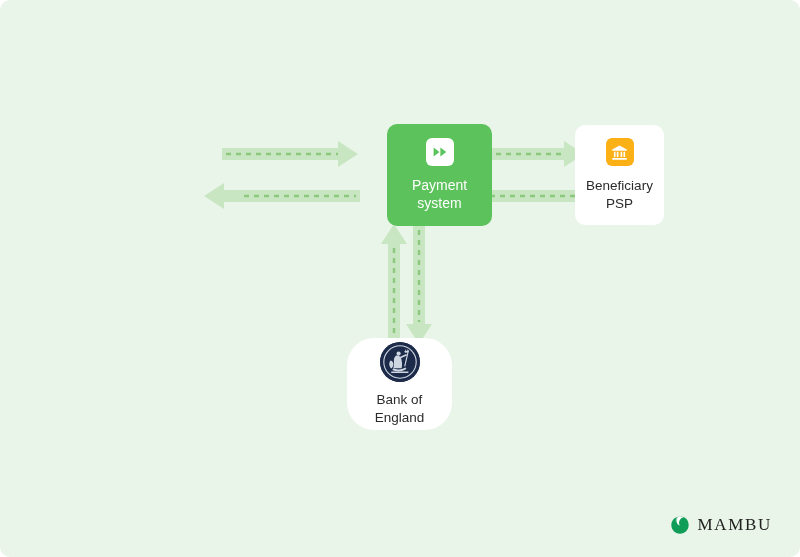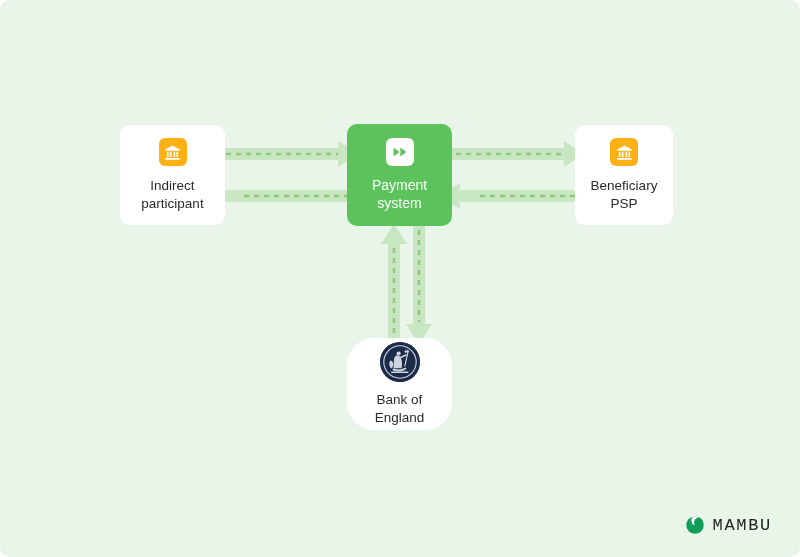--- a/index.html
+++ b/index.html
@@ -34,20 +34,21 @@
     flex-direction: column;
     align-items: center;
     justify-content: center;
     z-index: 5;
   }
   .node.white {
     background: #ffffff;
   }
   .node.green {
     background: #5cc25c;
+    margin-left: 40px;
   }
   .node-label {
     text-align: center;
     line-height: 1.28;
     white-space: pre-line;
   }
   .node.white .node-label {
     color: #2b2b2b;
     font-size: 13.5px;
   }
@@ -95,21 +96,21 @@
     display: flex;
     align-items: center;
     gap: 7px;
     z-index: 6;
   }
   #mambu-wordmark {
     font-size: 17px;
     letter-spacing: 1.7px;
     color: #20211f;
     font-weight: 500;
-    font-family: Liberation Mono, monospace;
+    font-family: Liberation Serif, serif;
   }
 </style>
 </head>
 <body>
 
 <div id="canvas">
 
   <svg class="arrow" style="left:222px; top:141px;" width="136" height="26" viewBox="0 0 136 26">
     <path d="M0 7 L116 7 L116 0 L136 13 L116 26 L116 19 L0 19 Z" fill="#c9e6c2"></path>
     <line x1="4" y1="13" x2="116" y2="13" stroke="#8cc97f" stroke-width="2.4" stroke-dasharray="5 5" stroke-linecap="butt"></line>
@@ -133,47 +134,33 @@
   <svg class="arrow" style="left:381px; top:224px;" width="26" height="120" viewBox="0 0 26 120">
     <path d="M7 120 L7 20 L0 20 L13 0 L26 20 L19 20 L19 120 Z" fill="#c9e6c2"></path>
     <line x1="13" y1="24" x2="13" y2="118" stroke="#8cc97f" stroke-width="2.4" stroke-dasharray="5 5" stroke-linecap="butt"></line>
   </svg>
 
   <svg class="arrow" style="left:406px; top:218px;" width="26" height="126" viewBox="0 0 26 126">
     <path d="M7 0 L7 106 L0 106 L13 126 L26 106 L19 106 L19 0 Z" fill="#c9e6c2"></path>
     <line x1="13" y1="2" x2="13" y2="104" stroke="#8cc97f" stroke-width="2.4" stroke-dasharray="5 5" stroke-linecap="butt"></line>
   </svg>
 
-  <div class="node white" style="left:120px; top:125px; width:105px; height:100px;">
-    <span class="icon-tile amber">
-      <svg width="17" height="17" viewBox="0 0 24 24" fill="#ffffff">
-        <path d="M12 2.2 L22.3 7.6 L22.3 9.5 L1.7 9.5 L1.7 7.6 Z"></path>
-        <rect x="4.1" y="10.9" width="2.3" height="7.6" rx="0.3"></rect>
-        <rect x="8.2" y="10.9" width="2.3" height="7.6" rx="0.3"></rect>
-        <rect x="13.5" y="10.9" width="2.3" height="7.6" rx="0.3"></rect>
-        <rect x="17.6" y="10.9" width="2.3" height="7.6" rx="0.3"></rect>
-        <rect x="1.7" y="19.8" width="20.6" height="2.3" rx="0.5"></rect>
-      </svg>
-    </span>
-    <span class="node-label">Indirect
-participant</span>
-  </div>
 
   <div class="node green" style="left:347px; top:124px; width:105px; height:102px;">
     <span class="icon-tile white">
       <svg width="16" height="16" viewBox="0 0 24 24" fill="#5cc25c">
         <path d="M2.4 5.4 L11.2 12 L2.4 18.6 Z"></path>
         <path d="M12.6 5.4 L21.4 12 L12.6 18.6 Z"></path>
       </svg>
     </span>
     <span class="node-label">Payment
 system</span>
   </div>
 
-  <div class="node white" style="left:575px; top:125px; width:98px; height:100px;">
+  <div class="node white" style="left:575px; top:125px; width:89px; height:100px;">
     <span class="icon-tile amber">
       <svg width="17" height="17" viewBox="0 0 24 24" fill="#ffffff">
         <path d="M12 2.2 L22.3 7.6 L22.3 9.5 L1.7 9.5 L1.7 7.6 Z"></path>
         <rect x="4.1" y="10.9" width="2.3" height="7.6" rx="0.3"></rect>
         <rect x="8.2" y="10.9" width="2.3" height="7.6" rx="0.3"></rect>
         <rect x="13.5" y="10.9" width="2.3" height="7.6" rx="0.3"></rect>
         <rect x="17.6" y="10.9" width="2.3" height="7.6" rx="0.3"></rect>
         <rect x="1.7" y="19.8" width="20.6" height="2.3" rx="0.5"></rect>
       </svg>
     </span>

